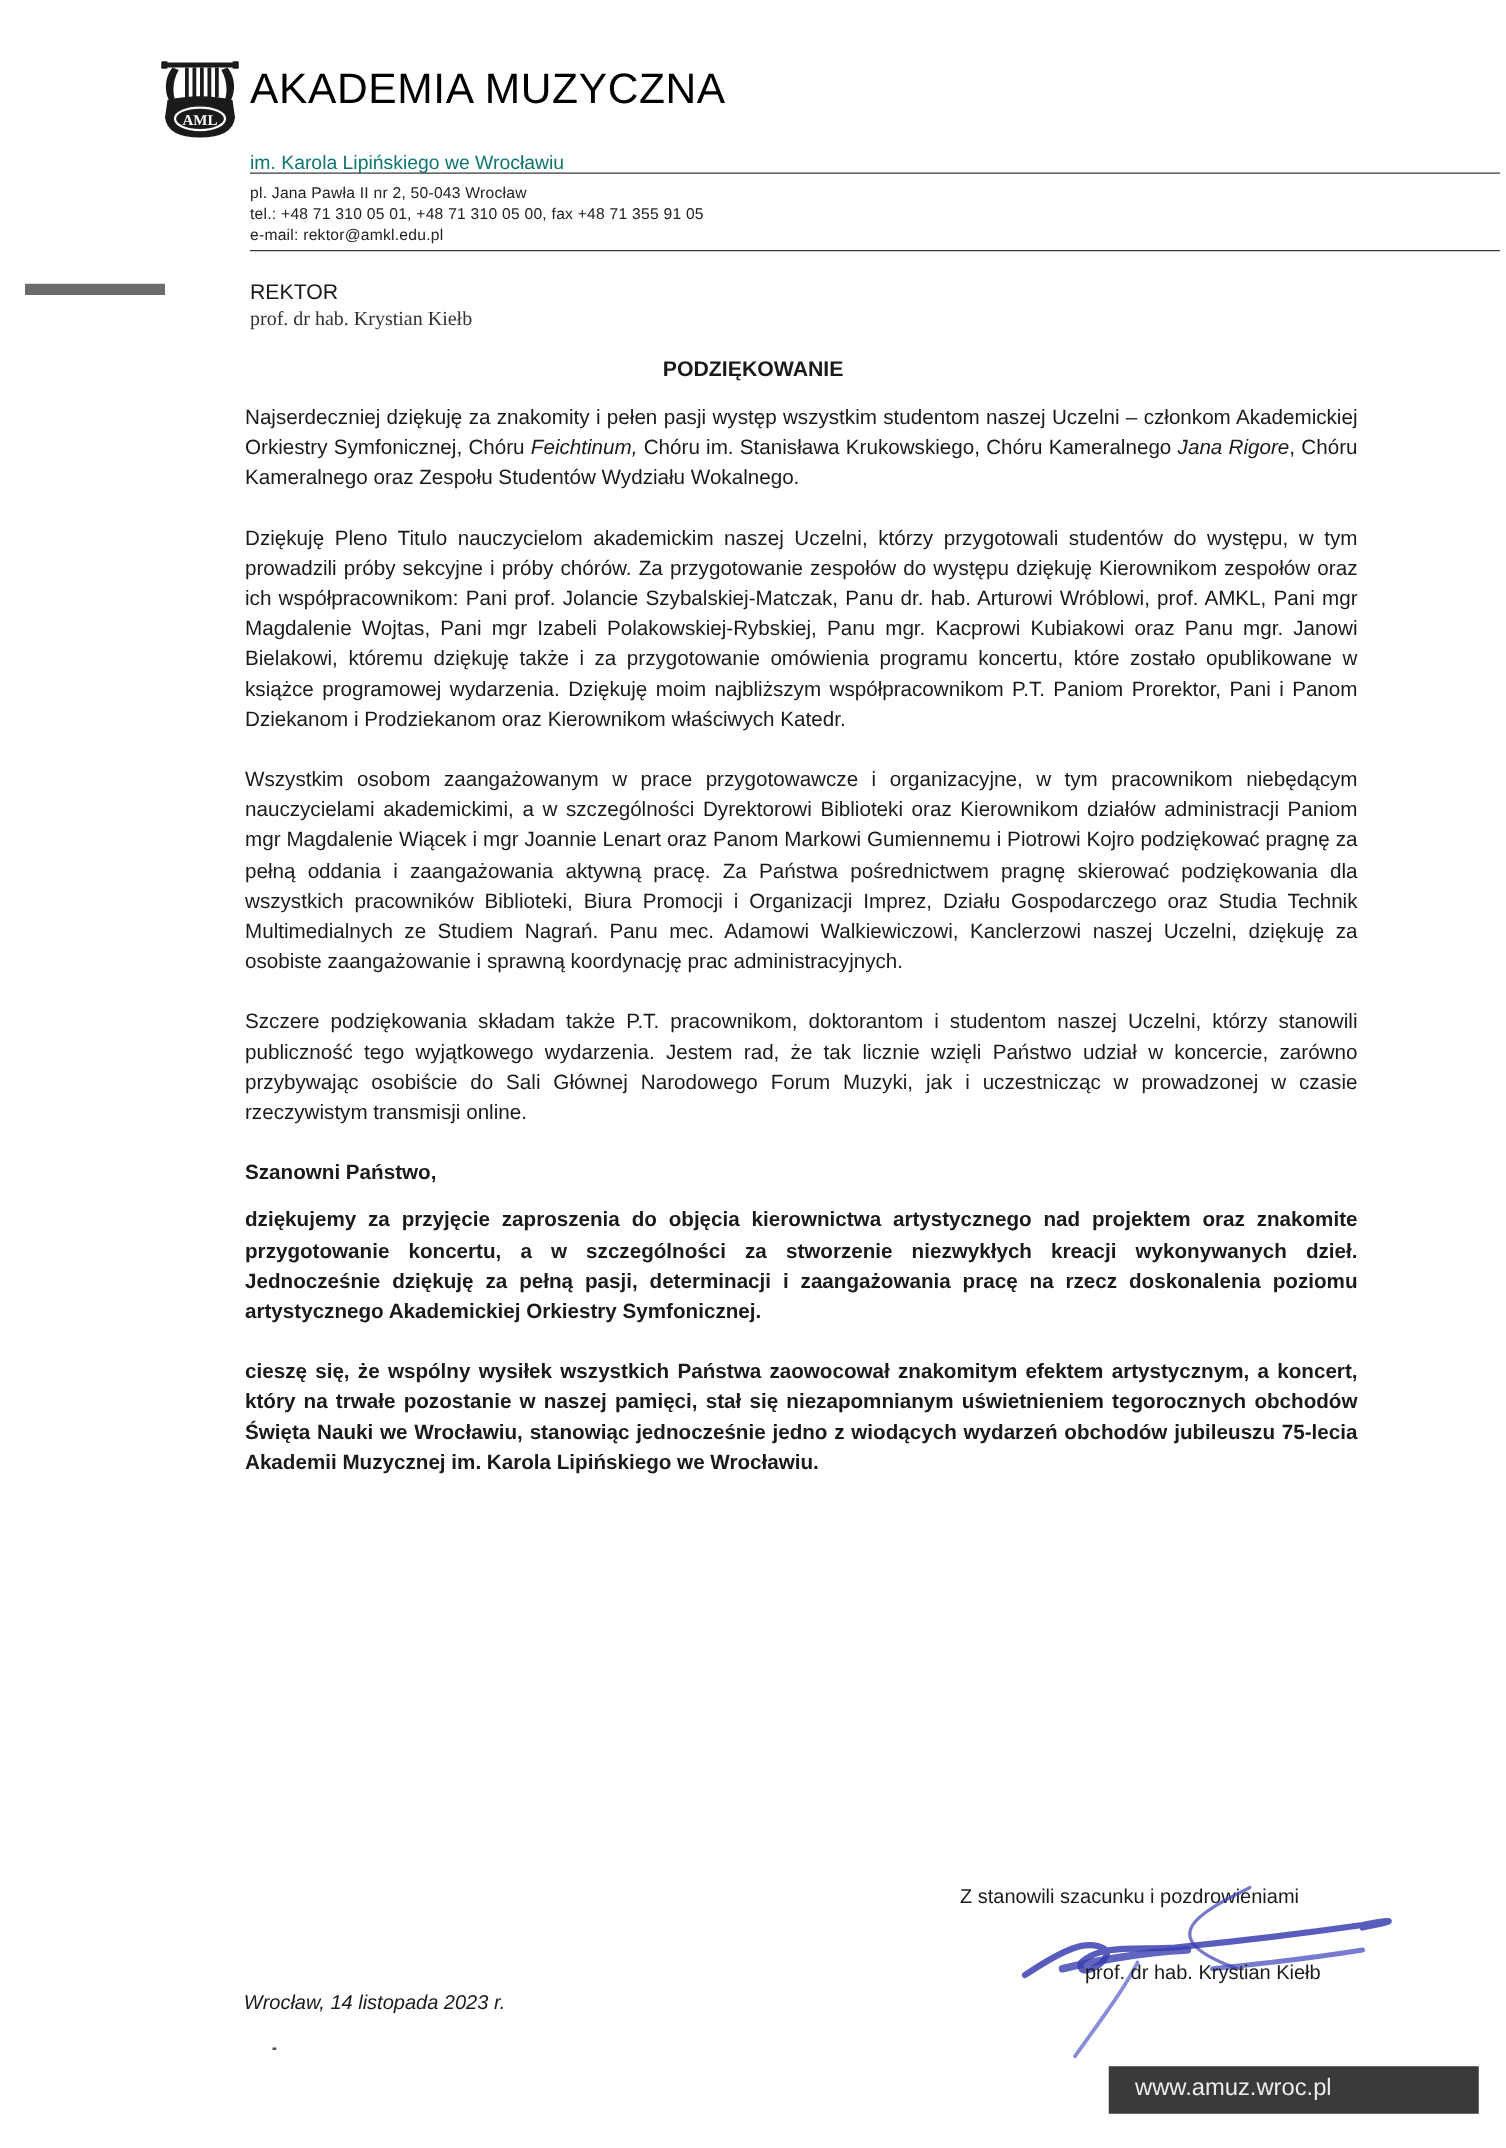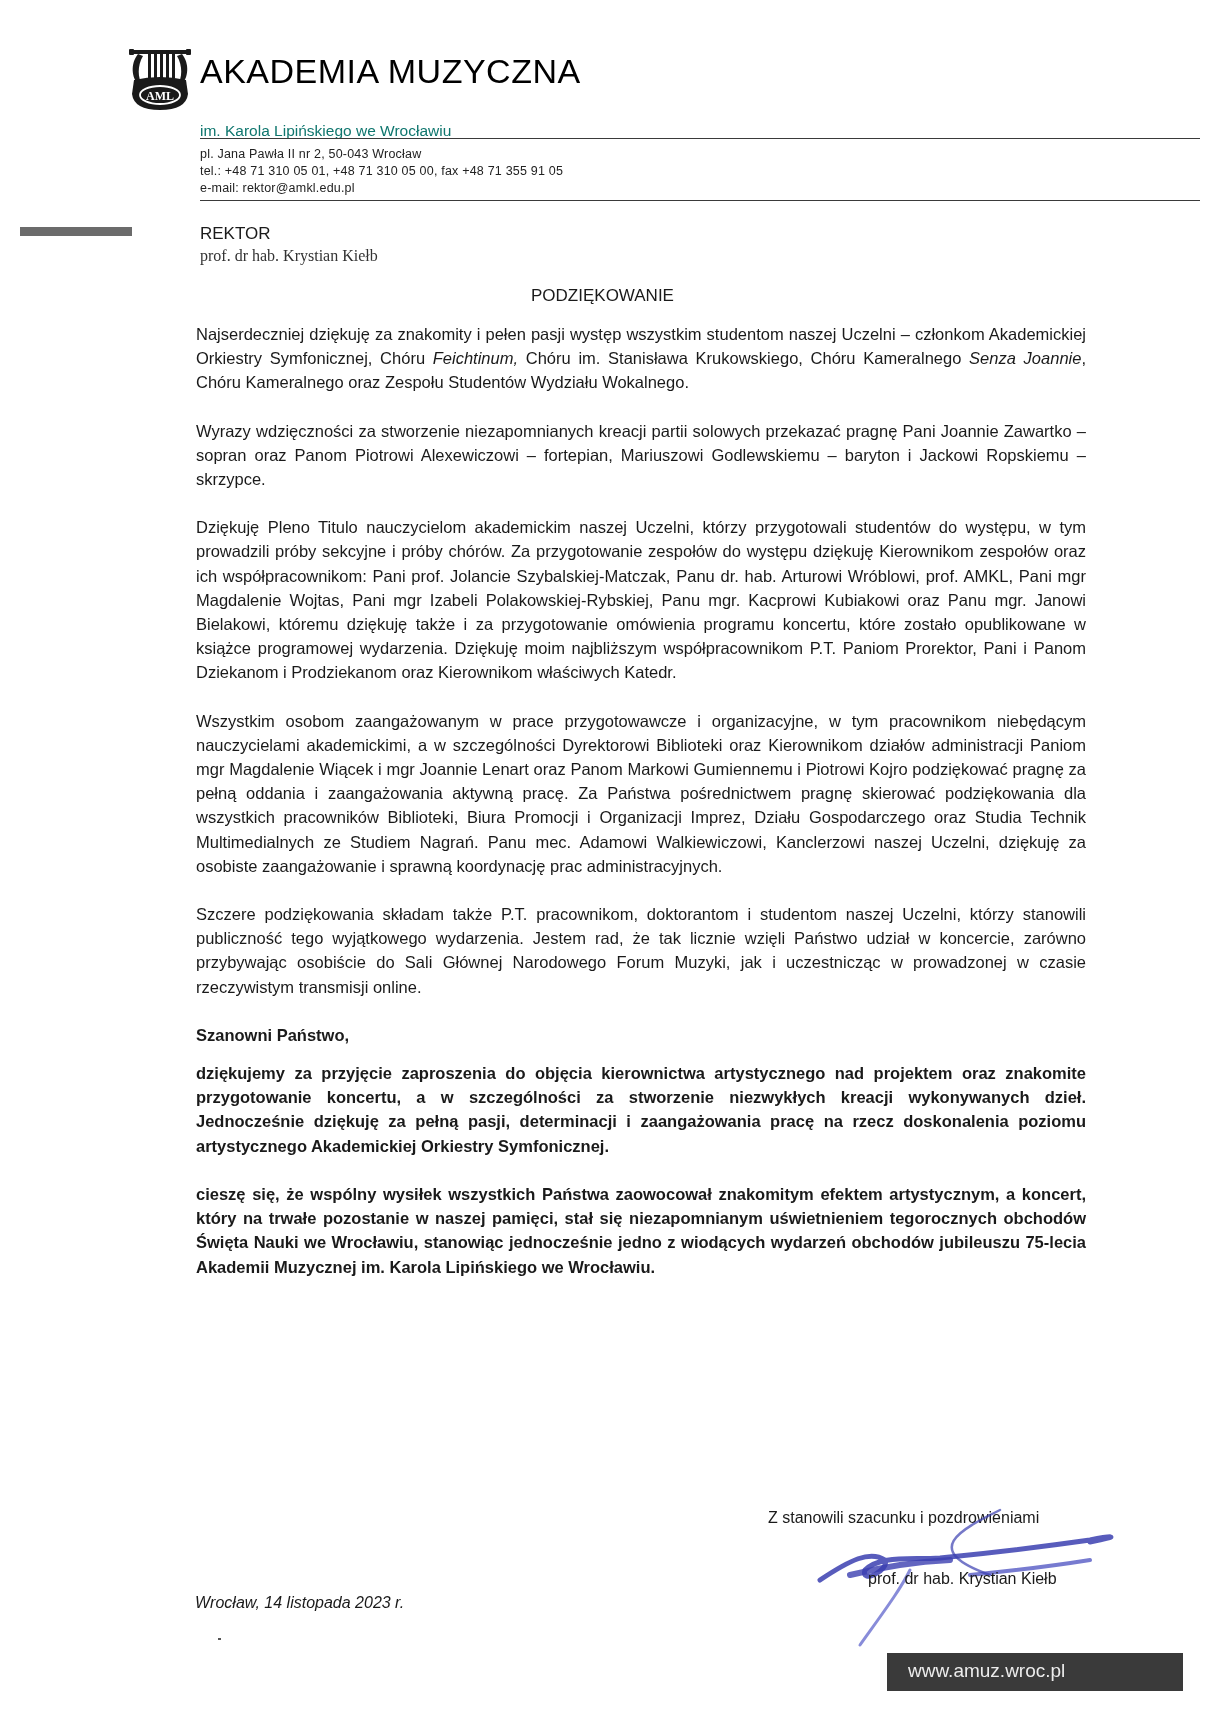--- a/index.html
+++ b/index.html
@@ -18,21 +18,21 @@
 
   .addr { left:200px; font-size:12.5px; color:#222; white-space:nowrap; letter-spacing:0.2px; }
   #addr1 { top:147px; }
   #addr2 { top:164px; }
   #addr3 { top:181px; }
 
   #gray-bar { left:20px; top:227px; width:112px; height:9px; background:#6b6b6b; }
   #rektor { left:200px; top:224px; font-size:17px; color:#1a1a1a; }
   #rektor-name { left:200px; top:247px; font-size:16px; color:#333; }
 
-  #title { left:0; width:1205px; text-align:center; top:286px; font-size:17px; font-weight:normal; color:#1a1a1a; }
+  #title { left:0; width:1205px; text-align:center; top:286px; font-size:17px; font-weight:bold; color:#1a1a1a; }
 
   #body { left:196px; top:322px; width:890px; font-size:16.5px; line-height:24.2px; color:#1a1a1a; }
   #body p { margin:0 0 24px 0; text-align:justify; }
   #body p.b { font-weight:bold; }
   #body p.tight { margin-bottom:6px; }
 
   #closing { left:768px; top:1509px; font-size:16px; color:#1a1a1a; white-space:nowrap; }
   #signer { left:868px; top:1570px; font-size:16px; color:#1a1a1a; white-space:nowrap; }
   #signature { left:790px; top:1500px; width:340px; height:150px; }
   #date { left:195px; top:1594px; font-size:16px; font-style:italic; color:#1a1a1a; white-space:nowrap; }
@@ -71,22 +71,21 @@
 <div id="addr3" class="abs sans addr">e-mail: rektor@amkl.edu.pl</div>
 <div id="rule-bottom" class="rule"></div>
 
 <div id="gray-bar" class="abs"></div>
 <div id="rektor" class="abs sans">REKTOR</div>
 <div id="rektor-name" class="abs serif">prof. dr hab. Krystian Kiełb</div>
 
 <div id="title" class="abs sans">PODZIĘKOWANIE</div>
 
 <div id="body" class="abs sans">
-  <p><span>Najserdeczniej dziękuję za znakomity i pełen pasji występ wszystkim studentom naszej Uczelni – członkom Akademickiej Orkiestry Symfonicznej, Chóru </span><i>Feichtinum,</i><span> Chóru im. Stanisława Krukowskiego, Chóru Kameralnego </span><i>Senza Joannie</i><span>, Chóru Kameralnego oraz Zespołu Studentów Wydziału Wokalnego.</span></p>
-  <p>Wyrazy wdzięczności za stworzenie niezapomnianych kreacji partii solowych przekazać pragnę Pani Joannie Zawartko – sopran oraz Panom Piotrowi Alexewiczowi – fortepian, Mariuszowi Godlewskiemu – baryton i Jackowi Ropskiemu – skrzypce.</p>
+  <p><span>Najserdeczniej dziękuję za znakomity i pełen pasji występ wszystkim studentom naszej Uczelni – członkom Akademickiej Orkiestry Symfonicznej, Chóru </span><i>Feichtinum,</i><span> Chóru im. Stanisława Krukowskiego, Chóru Kameralnego </span><i>Jana Rigore</i><span>, Chóru Kameralnego oraz Zespołu Studentów Wydziału Wokalnego.</span></p>
   <p>Dziękuję Pleno Titulo nauczycielom akademickim naszej Uczelni, którzy przygotowali studentów do występu, w tym prowadzili próby sekcyjne i próby chórów. Za przygotowanie zespołów do występu dziękuję Kierownikom zespołów oraz ich współpracownikom: Pani prof. Jolancie Szybalskiej-Matczak, Panu dr. hab. Arturowi Wróblowi, prof. AMKL, Pani mgr Magdalenie Wojtas, Pani mgr Izabeli Polakowskiej-Rybskiej, Panu mgr. Kacprowi Kubiakowi oraz Panu mgr. Janowi Bielakowi, któremu dziękuję także i za przygotowanie omówienia programu koncertu, które zostało opublikowane w książce programowej wydarzenia. Dziękuję moim najbliższym współpracownikom P.T. Paniom Prorektor, Pani i Panom Dziekanom i Prodziekanom oraz Kierownikom właściwych Katedr.</p>
   <p>Wszystkim osobom zaangażowanym w prace przygotowawcze i organizacyjne, w tym pracownikom niebędącym nauczycielami akademickimi, a w szczególności Dyrektorowi Biblioteki oraz Kierownikom działów administracji Paniom mgr Magdalenie Wiącek i mgr Joannie Lenart oraz Panom Markowi Gumiennemu i Piotrowi Kojro podziękować pragnę za pełną oddania i zaangażowania aktywną pracę. Za Państwa pośrednictwem pragnę skierować podziękowania dla wszystkich pracowników Biblioteki, Biura Promocji i Organizacji Imprez, Działu Gospodarczego oraz Studia Technik Multimedialnych ze Studiem Nagrań. Panu mec. Adamowi Walkiewiczowi, Kanclerzowi naszej Uczelni, dziękuję za osobiste zaangażowanie i sprawną koordynację prac administracyjnych.</p>
   <p>Szczere podziękowania składam także P.T. pracownikom, doktorantom i studentom naszej Uczelni, którzy stanowili publiczność tego wyjątkowego wydarzenia. Jestem rad, że tak licznie wzięli Państwo udział w koncercie, zarówno przybywając osobiście do Sali Głównej Narodowego Forum Muzyki, jak i uczestnicząc w prowadzonej w czasie rzeczywistym transmisji online.</p>
   <p class="b tight" style="margin-bottom:14px;">Szanowni Państwo,</p>
   <p class="b">dziękujemy za przyjęcie zaproszenia do objęcia kierownictwa artystycznego nad projektem oraz znakomite przygotowanie koncertu, a w szczególności za stworzenie niezwykłych kreacji wykonywanych dzieł. Jednocześnie dziękuję za pełną pasji, determinacji i zaangażowania pracę na rzecz doskonalenia poziomu artystycznego Akademickiej Orkiestry Symfonicznej.</p>
   <p class="b">cieszę się, że wspólny wysiłek wszystkich Państwa zaowocował znakomitym efektem artystycznym, a koncert, który na trwałe pozostanie w naszej pamięci, stał się niezapomnianym uświetnieniem tegorocznych obchodów Święta Nauki we Wrocławiu, stanowiąc jednocześnie jedno z wiodących wydarzeń obchodów jubileuszu 75-lecia Akademii Muzycznej im. Karola Lipińskiego we Wrocławiu.</p>
 </div>
 
 <div id="closing" class="abs sans">Z stanowili szacunku i pozdrowieniami</div>
 <svg id="signature" class="abs" viewBox="0 0 340 150">

